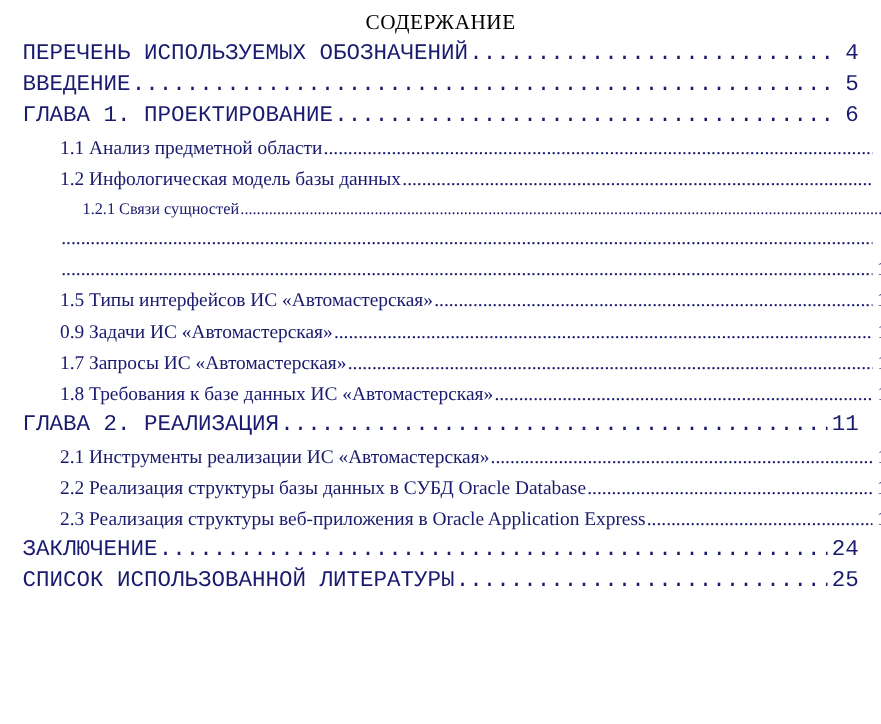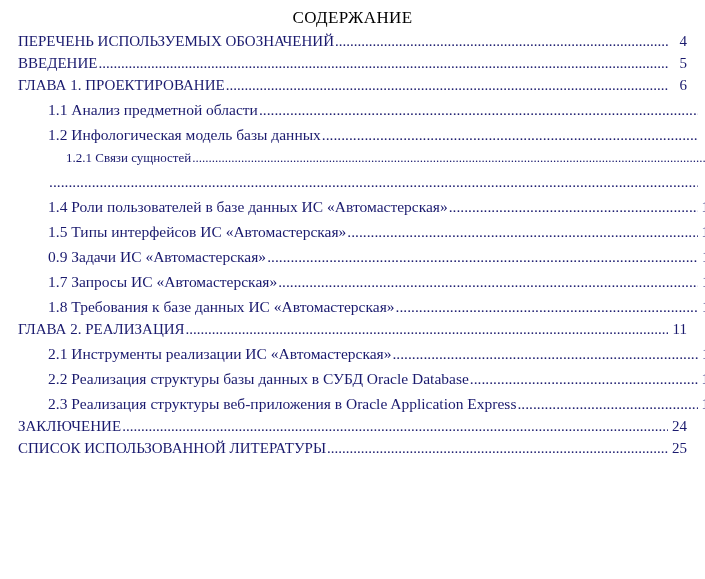--- a/index.html
+++ b/index.html
@@ -50,24 +50,25 @@
   }
   .toc-row .pg {
     flex: 0 0 auto;
     text-align: right;
     min-width: 16px;
     color: #1a1a6e;
   }
 
   
   .lvl0 {
-    font-size: 15px;
+    font-size: 18px;
     padding-left: 0px;
     margin-top: 5px;
     margin-bottom: 1px;
+    font-family: Liberation Mono, monospace;
   }
   
   .lvl1 {
     font-size: 15.5px;
     padding-left: 30px;
     margin-top: 7px;
     margin-bottom: 1px;
   }
   
   .lvl2 {
@@ -111,21 +112,20 @@
       </div>
       <div class="toc-row lvl2">
         <span class="lbl">1.2.1 Связи сущностей</span>
         <span class="dots">............................................................................................................................................................................</span>
       </div>
       <div class="toc-row lvl1">
         <span class="dots">............................................................................................................................................................................</span>
         <span class="pg">8</span>
       </div>
       <div class="toc-row lvl1">
-        <span class="lbl">1.4 Роли пользователей в базе данных ИС «Автомастерская»</span>
         <span class="dots">............................................................................................................................................................................</span>
         <span class="pg">10</span>
       </div>
       <div class="toc-row lvl1">
         <span class="lbl">1.5 Типы интерфейсов ИС «Автомастерская»</span>
         <span class="dots">............................................................................................................................................................................</span>
         <span class="pg">10</span>
       </div>
       <div class="toc-row lvl1">
         <span class="lbl">0.9 Задачи ИС «Автомастерская»</span>

